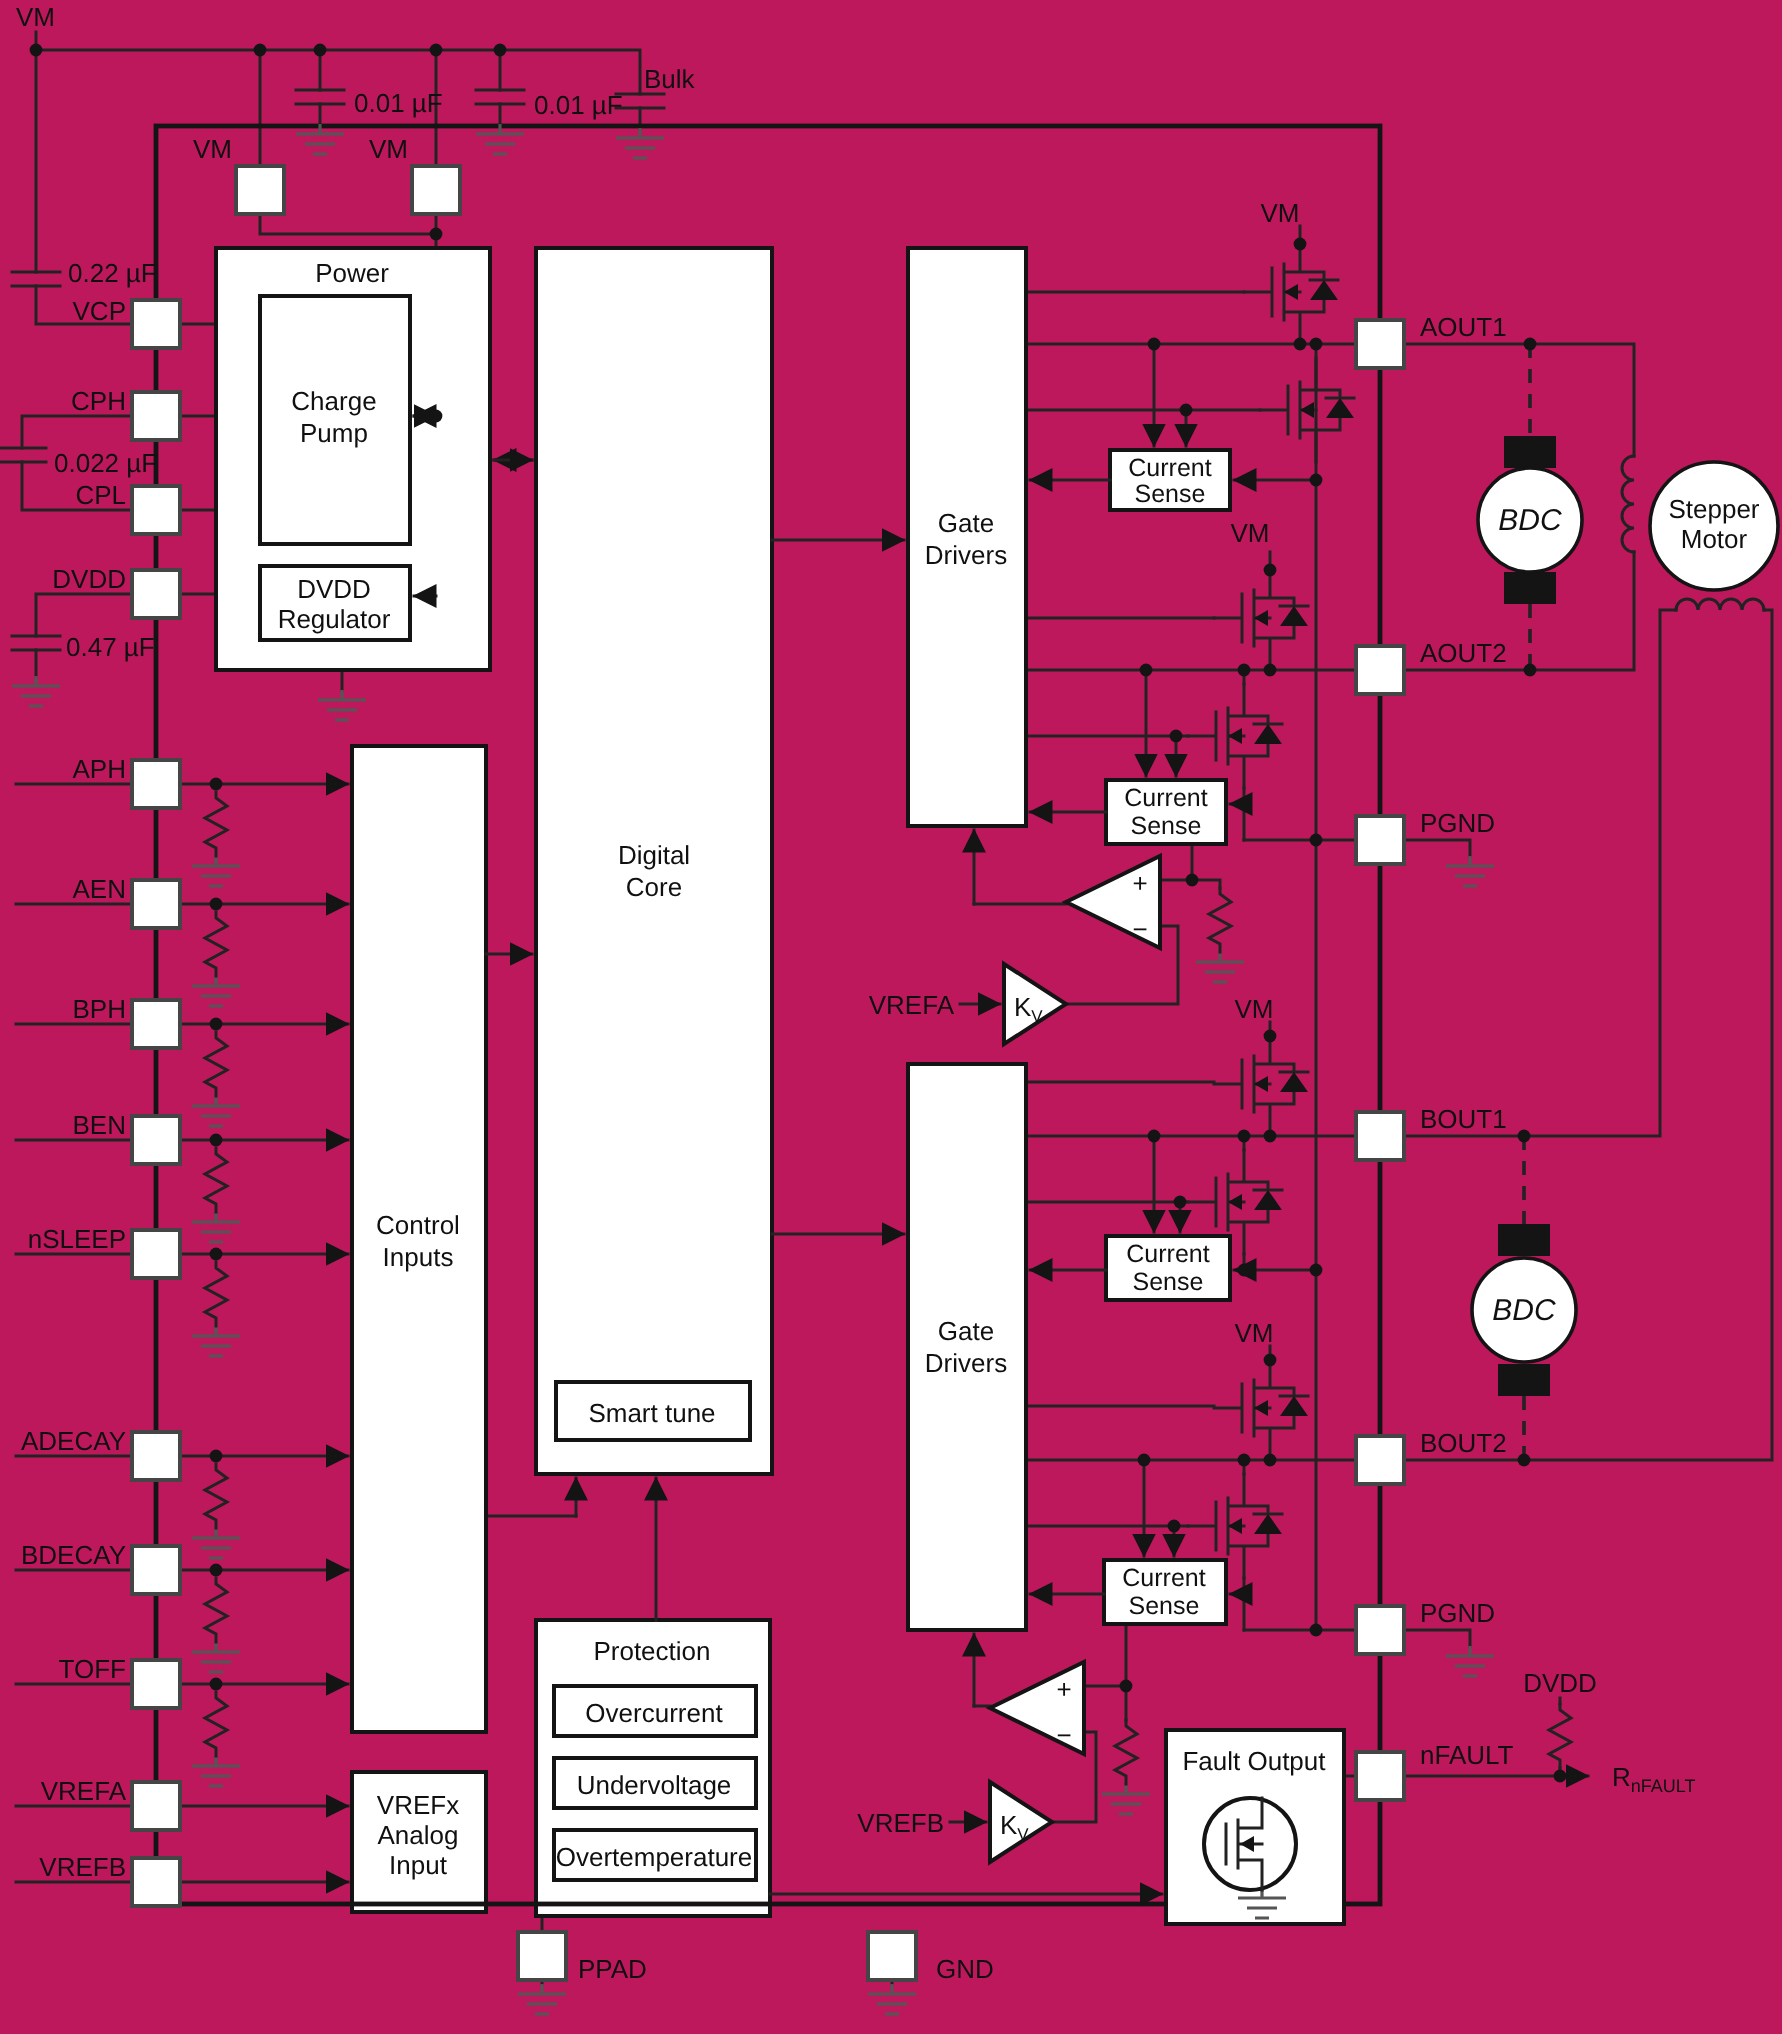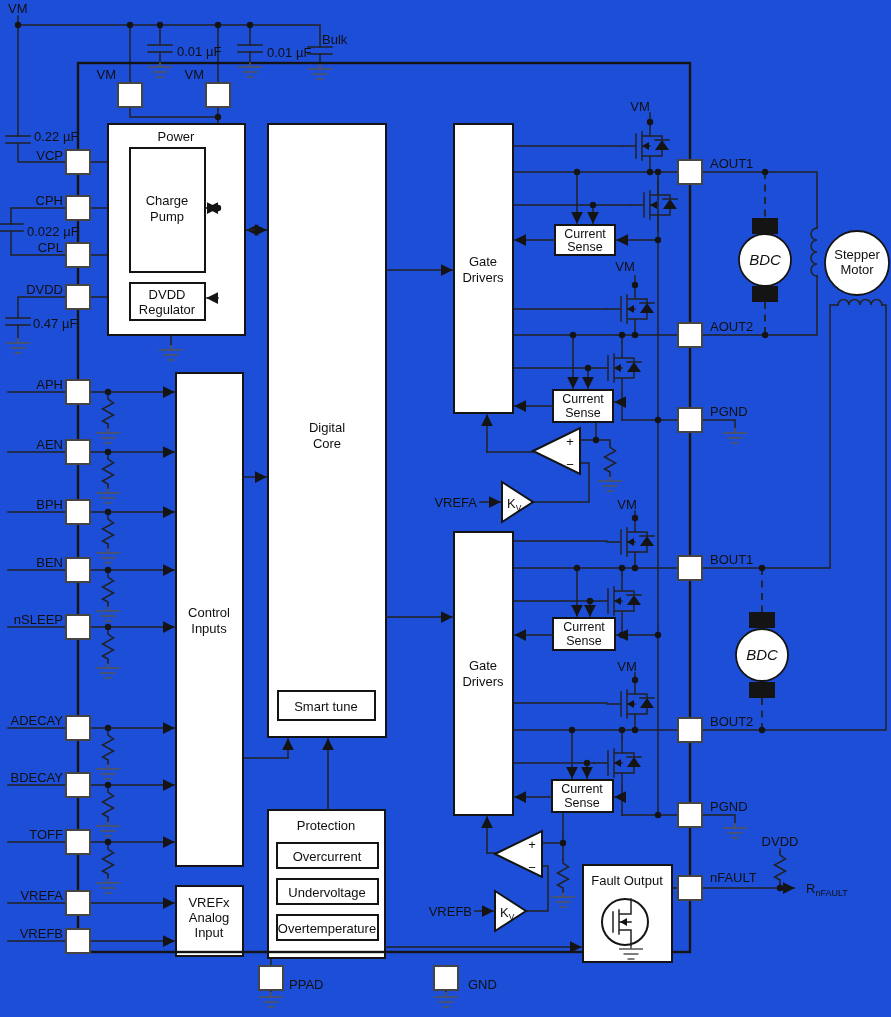--- a/index.html
+++ b/index.html
@@ -1,16 +1,16 @@
 <!DOCTYPE html>
 <html><head>
 <meta charset="utf-8">
 <style>
   html,body{margin:0;padding:0;background:#fff}
-  .stage{width:891px;height:1017px;position:relative;background:#1d4ed8}
+  .stage{width:891px;height:1017px;position:relative;background:#be185d}
   svg{display:block}
   svg text{font:13px "Liberation Sans", sans-serif;fill:#101010}
   .w{stroke:#222;stroke-width:1.5;fill:none;stroke-linecap:square}
   .wd{stroke:#222;stroke-width:1.8;fill:none;stroke-dasharray:7 5.5}
   .g{stroke:#555;stroke-width:1.6;fill:none}
   .blk{fill:#fff;stroke:#141414;stroke-width:2}
   .chip{fill:none;stroke:#141414;stroke-width:2.4}
   .pin{fill:#fff;stroke:#454545;stroke-width:2}
   .dot{fill:#141414;stroke:none}
   .fg{fill:#141414;stroke:none}

